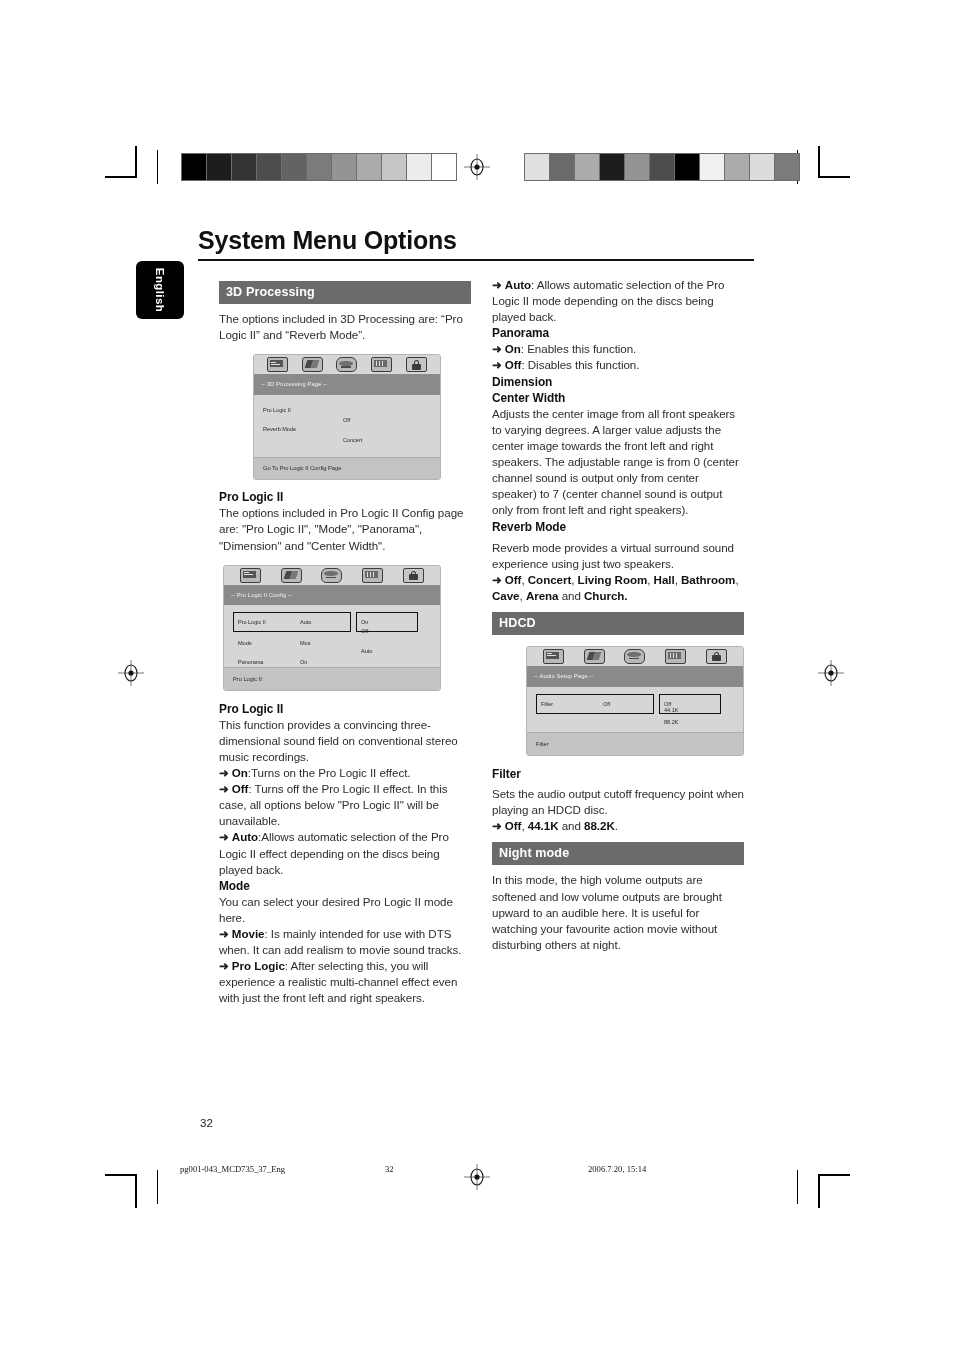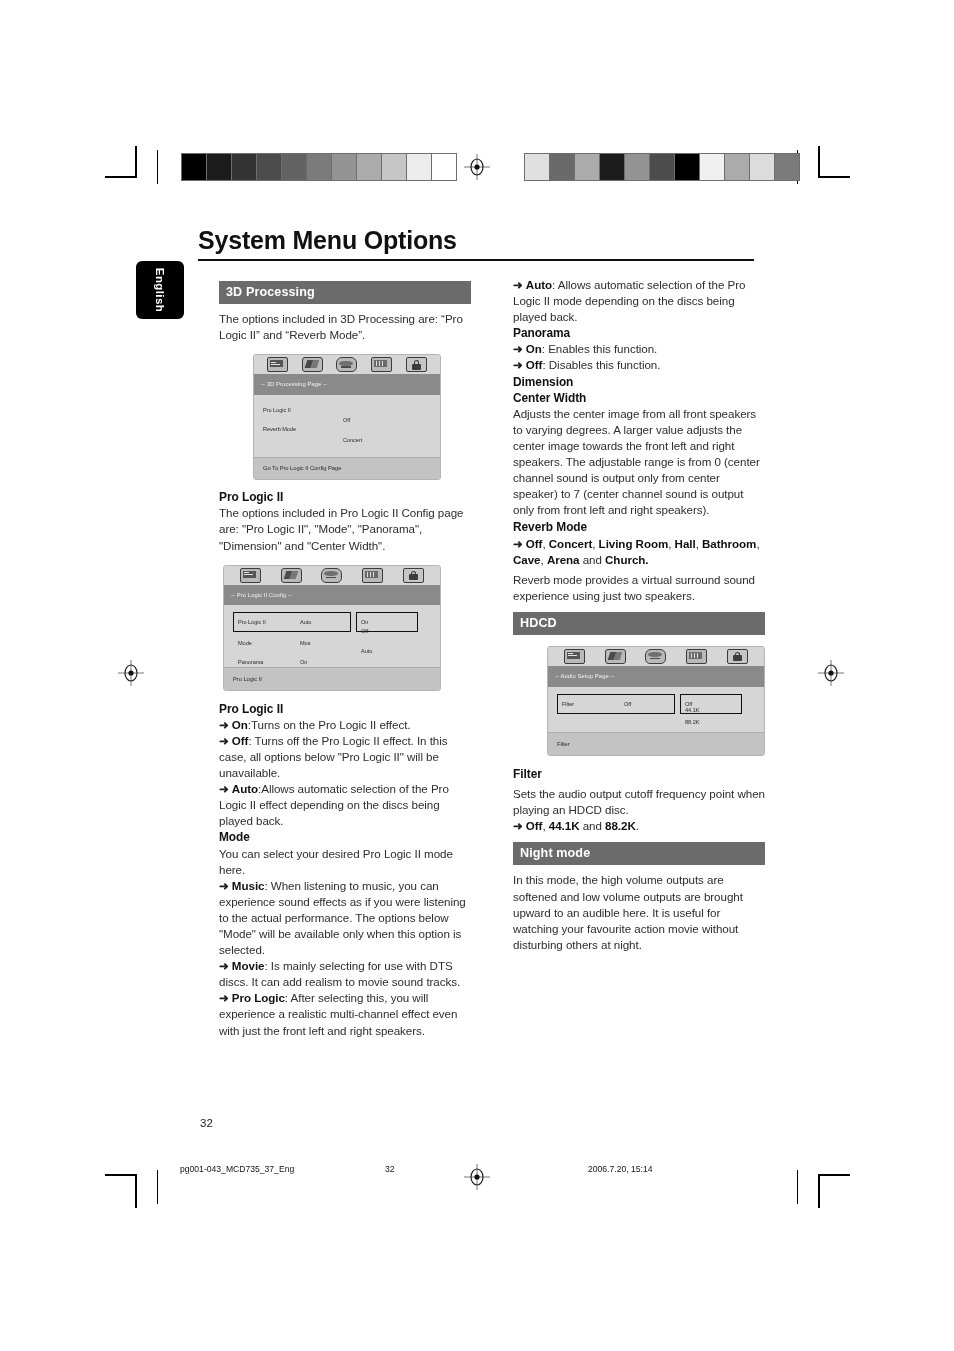--- a/index.html
+++ b/index.html
@@ -75,21 +75,21 @@
 
   .col {
     position: absolute;
     width: 252px;
     font-size: 11.6px;
     line-height: 16.1px;
     color: #2d2d2d;
     letter-spacing: -0.05px;
   }
   .col-left  { left: 219px; top: 281px; }
-  .col-right { left: 513px; top: 277px; }
+  .col-right { left: 492px; top: 277px; }
 
   .sec-head {
     background: #6b6b6b;
     color: #fff;
     font-weight: bold;
     font-size: 12.6px;
     padding: 3px 7px 4px 7px;
     margin: 0 0 7px 0;
     letter-spacing: .1px;
   }
@@ -203,21 +203,21 @@
     position: absolute;
     left: 200px; top: 1117px;
     font-size: 11.5px;
     color: #222;
   }
 
   .footer-line {
     position: absolute;
     font-size: 8.6px;
     color: #151515;
-    font-family: Liberation Sans, sans-serif;
+    font-family: Liberation Serif, serif;
   }
 </style>
 </head>
 <body>
 
 <div class="crop-mark" style="left:105px; top:176px; width:32px; height:2px;"></div>
 <div class="crop-mark" style="left:135px; top:146px; width:2px; height:32px;"></div>
 <div class="crop-mark" style="left:157px; top:150px; width:1.4px; height:34px;"></div>
 <div class="crop-mark" style="left:818px; top:176px; width:32px; height:2px;"></div>
 <div class="crop-mark" style="left:818px; top:146px; width:2px; height:32px;"></div>
@@ -382,59 +382,59 @@
         </div>
         <div class="osd-sublist" style="left:137px; top:18px;">
           <div>Off</div>
           <div>Auto</div>
         </div>
       </div>
       <div class="osd-footer">Pro Logic II</div>
     </div>
 
     <div class="sub gap" style="margin-top:10px;">Pro Logic II</div>
+    <p class="p">This function provides a convincing three-dimensional sound field on conventional stereo music recordings.</p>
 
     <p class="p"><span class="arrow">➜</span> <b>On</b><span>:Turns on the Pro Logic II effect.</span></p>
     <p class="p"><span class="arrow">➜</span> <b>Off</b><span>: Turns off the Pro Logic II effect. In this case, all options below "Pro Logic II" will be unavailable.</span></p>
     <p class="p"><span class="arrow">➜</span> <b>Auto</b><span>:Allows automatic selection of the Pro Logic II effect depending on the discs being played back.</span></p>
 
     <div class="sub">Mode</div>
     <p class="p">You can select your desired Pro Logic II mode here.</p>
 
-    <p class="p"><span class="arrow">➜</span> <b>Music</b><span>: When listening to music, you can experience sound effects as if you were listening to the actual performance. The options below "Mode" will be available only when this option is selected.</span></p>
-    <p class="p"><span class="arrow">➜</span> <b>Movie</b><span>:  Is mainly selecting for use with DTS discs. It can add realism to movie sound tracks.</span></p>
+    <p class="p"><span class="arrow">➜</span> <b>Movie</b><span>:  Is mainly intended for use with DTS when. It can add realism to movie sound tracks.</span></p>
     <p class="p"><span class="arrow">➜</span> <b>Pro Logic</b><span>: After selecting this, you will experience a realistic multi-channel effect even with just the front left and right speakers.</span></p>
   </div>
 
   <div class="col col-right">
 
     <p class="p"><span class="arrow">➜</span> <b>Auto</b><span>: Allows automatic selection of the Pro Logic II mode depending on the discs being played back.</span></p>
 
     <div class="sub">Panorama</div>
     <p class="p"><span class="arrow">➜</span> <b>On</b><span>: Enables this function.</span></p>
     <p class="p"><span class="arrow">➜</span> <b>Off</b><span>: Disables this function.</span></p>
 
     <div class="sub">Dimension</div>
 
     <div class="sub">Center Width</div>
     <p class="p">Adjusts the center image from all front speakers to varying degrees. A larger value adjusts the center image towards the front left and right speakers. The adjustable range is from 0 (center channel sound is output only from center speaker) to 7 (center channel sound is output only from front left and right speakers).</p>
 
     <div class="sub" style="margin-top:1px;">Reverb Mode</div>
+    <p class="p" style="margin-top:4px;">Reverb mode provides a virtual surround sound experience using just two speakers.</p>
     <p class="p">
       <span class="arrow">➜</span>
       <b>Off</b>,
       <b>Concert</b>,
       <b>Living Room</b>,
       <b>Hall</b>,
       <b>Bathroom</b>,
       <b>Cave</b>,
       <b>Arena</b> and
       <b>Church.</b>
     </p>
-    <p class="p" style="margin-top:4px;">Reverb mode provides a virtual surround sound experience using just two speakers.</p>
 
     <div class="sec-head" style="margin-top:8px;">HDCD</div>
 
     <div class="osd osd3">
       <div class="osd-iconbar">
         <div class="osd-icon i-tv">
             <i class="a"></i>
             <i class="b"></i>
             <i class="c"></i>
           </div>

